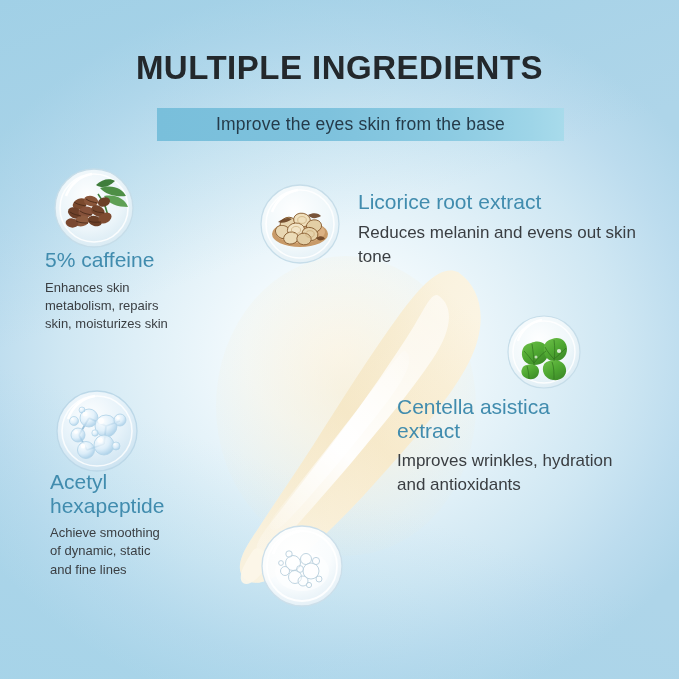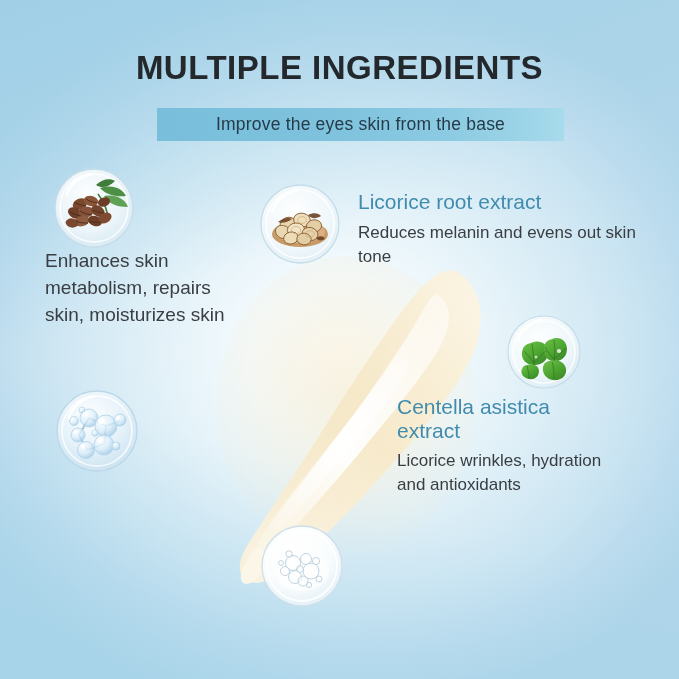--- a/index.html
+++ b/index.html
@@ -89,21 +89,21 @@
   .block { position: absolute; z-index: 5; }
   .heading {
     color: #418cae;
     font-size: 21px;
     line-height: 1.12;
     white-space: pre-line;
     margin: 0 0 7px 0;
   }
   .body-text {
     color: #3a3e42;
-    font-size: 19px;
+    font-size: 13px;
     line-height: 1.42;
     white-space: pre-line;
     margin: 0;
   }
 
   
   .dish {
     position: absolute;
     z-index: 4;
     border-radius: 50%;
@@ -433,32 +433,40 @@
         <circle cx="31" cy="37" r="2"></circle>
         <circle cx="49" cy="45" r="2.2"></circle>
         <circle cx="34" cy="51" r="1.7"></circle>
         <circle cx="45" cy="34" r="1.4"></circle>
       </g>
       <path d="M14,31 A34,34 0 0 1 41,8" stroke="#ffffff" stroke-width="2.8" fill="none" opacity="0.98"></path>
     </svg>
   </div>
 
   <div class="block" id="blk-caffeine">
+    <p class="heading">5% caffeine</p>
     <p class="body-text">Enhances skin
 metabolism, repairs
 skin, moisturizes skin</p>
   </div>
 
   <div class="block" id="blk-licorice">
     <p class="heading">Licorice root extract</p>
     <p class="body-text">Reduces melanin and evens out skin tone</p>
   </div>
 
   <div class="block" id="blk-centella">
     <p class="heading">Centella asistica
 extract</p>
-    <p class="body-text">Licorice wrinkles, hydration
+    <p class="body-text">Improves wrinkles, hydration
 and antioxidants</p>
   </div>
 
+  <div class="block" id="blk-acetyl">
+    <p class="heading">Acetyl
+hexapeptide</p>
+    <p class="body-text">Achieve smoothing
+of dynamic, static
+and fine lines</p>
+  </div>
 
 
 </div>
 
 </body></html>

